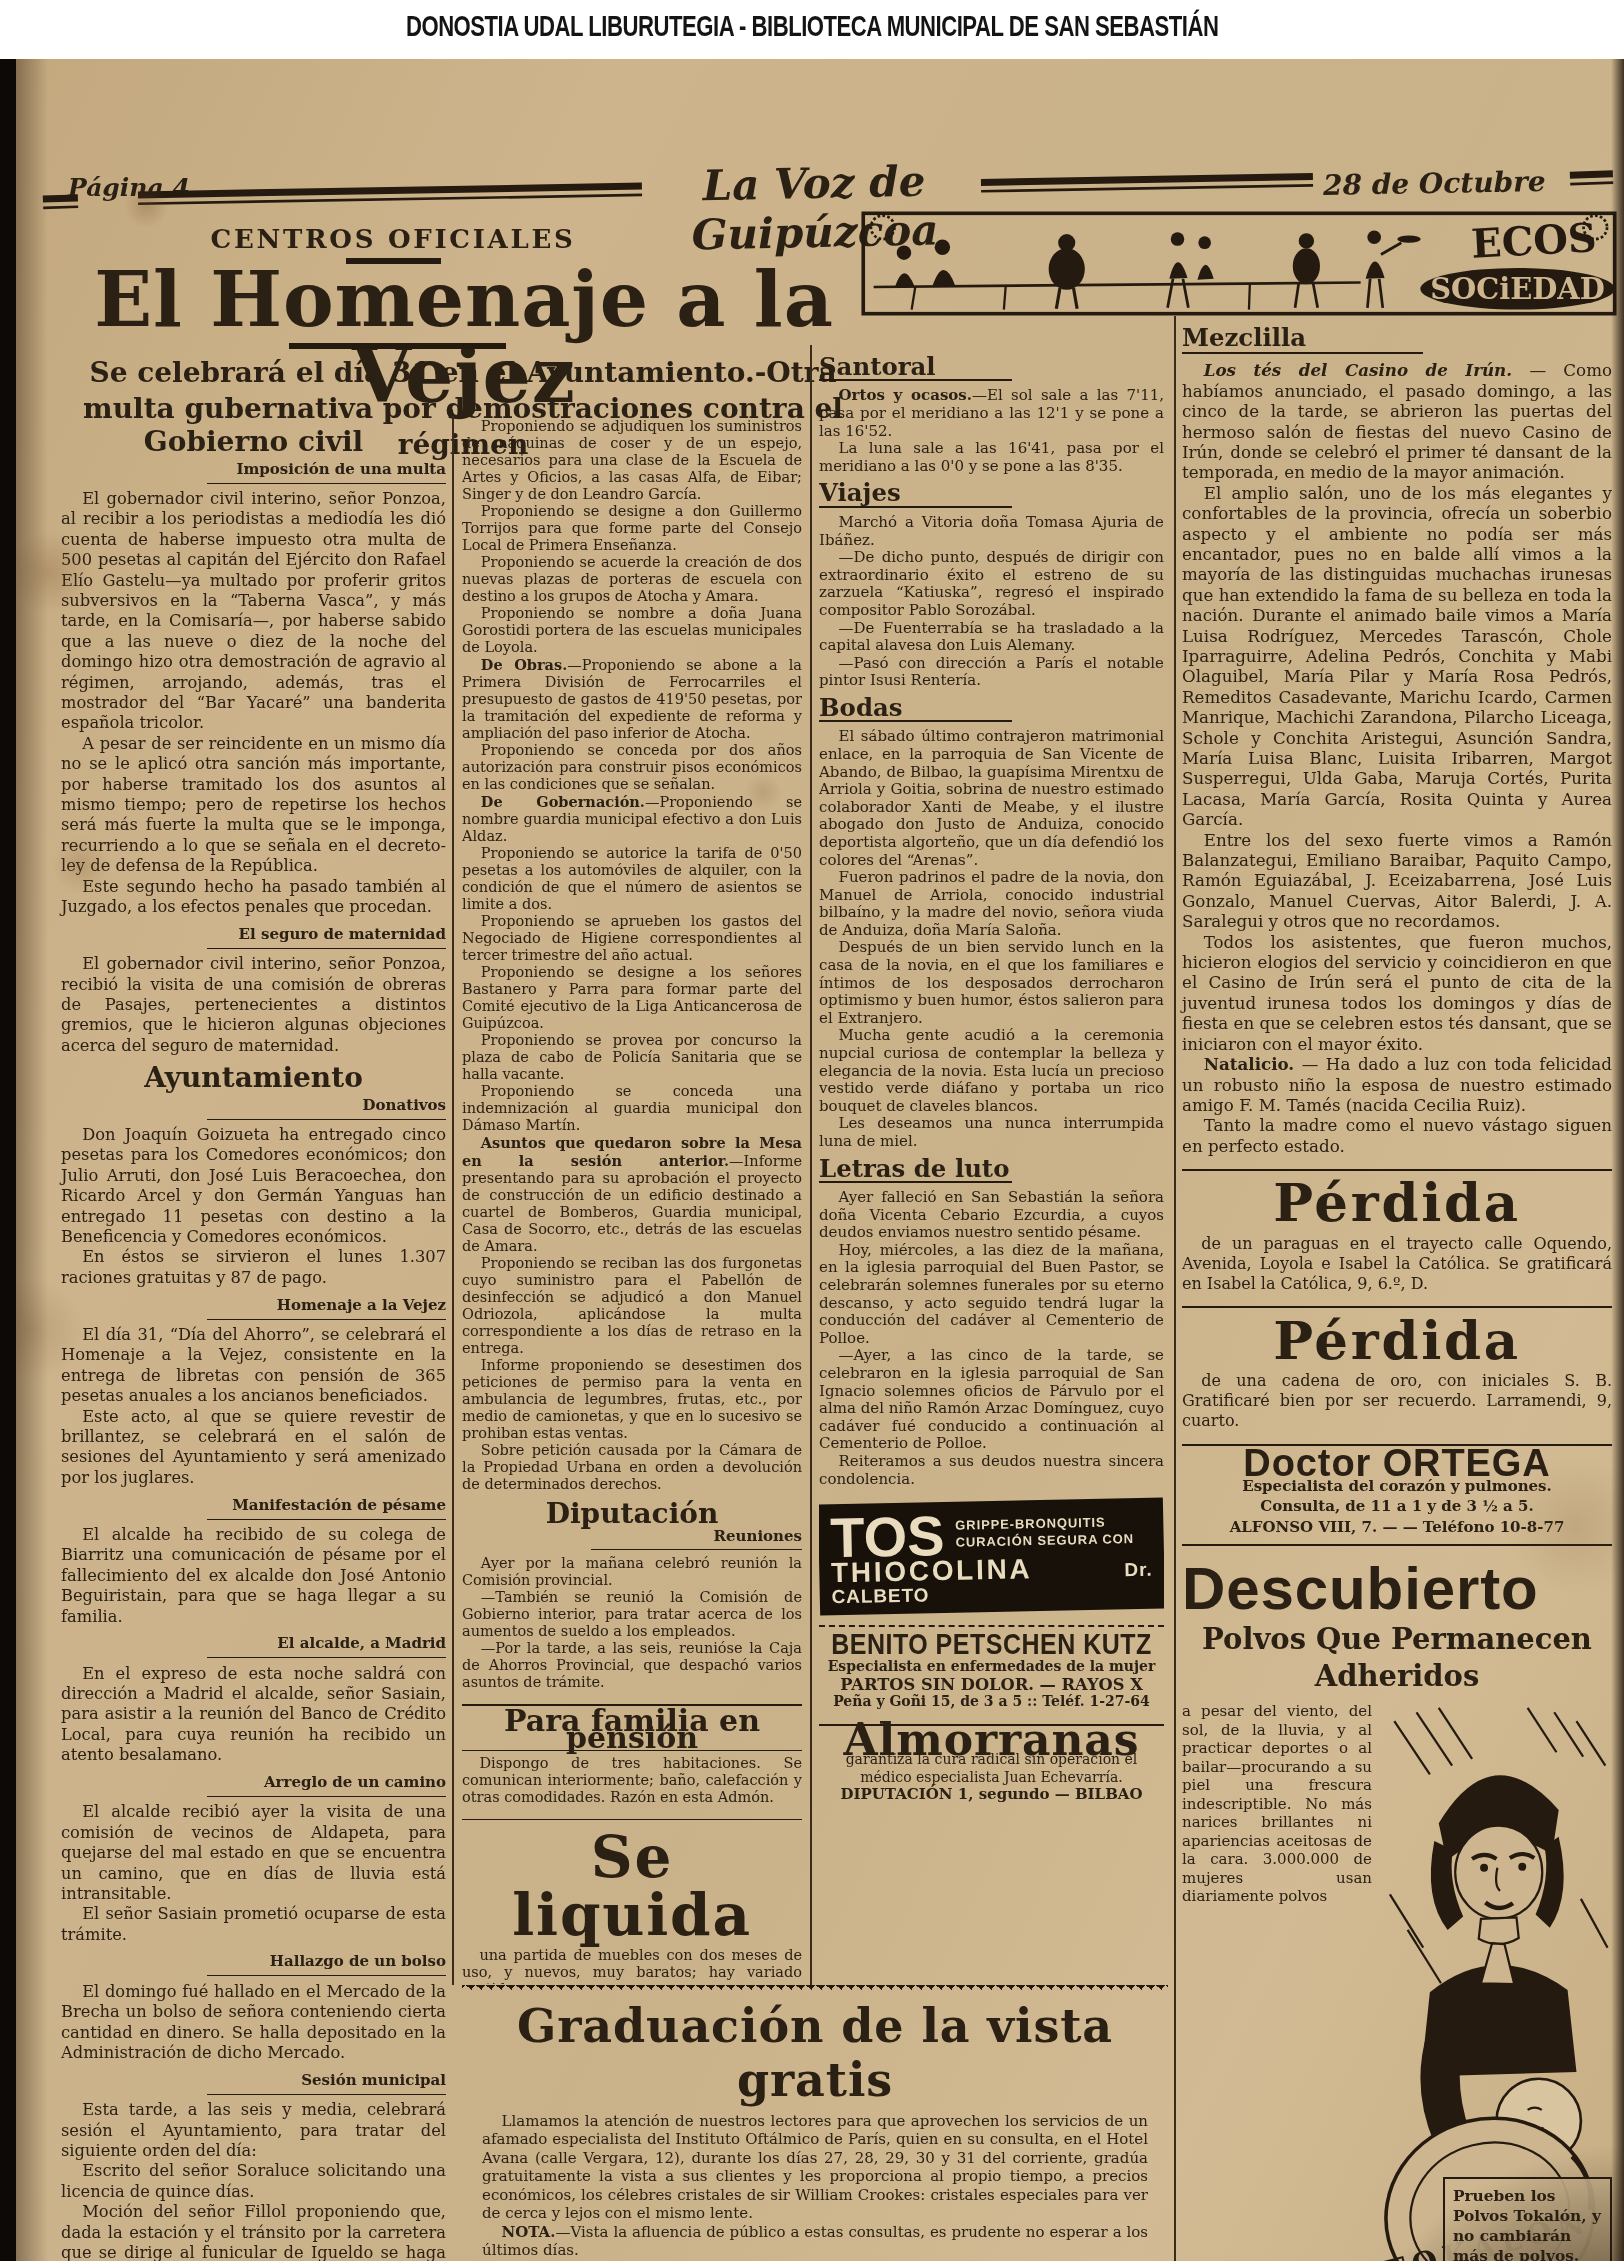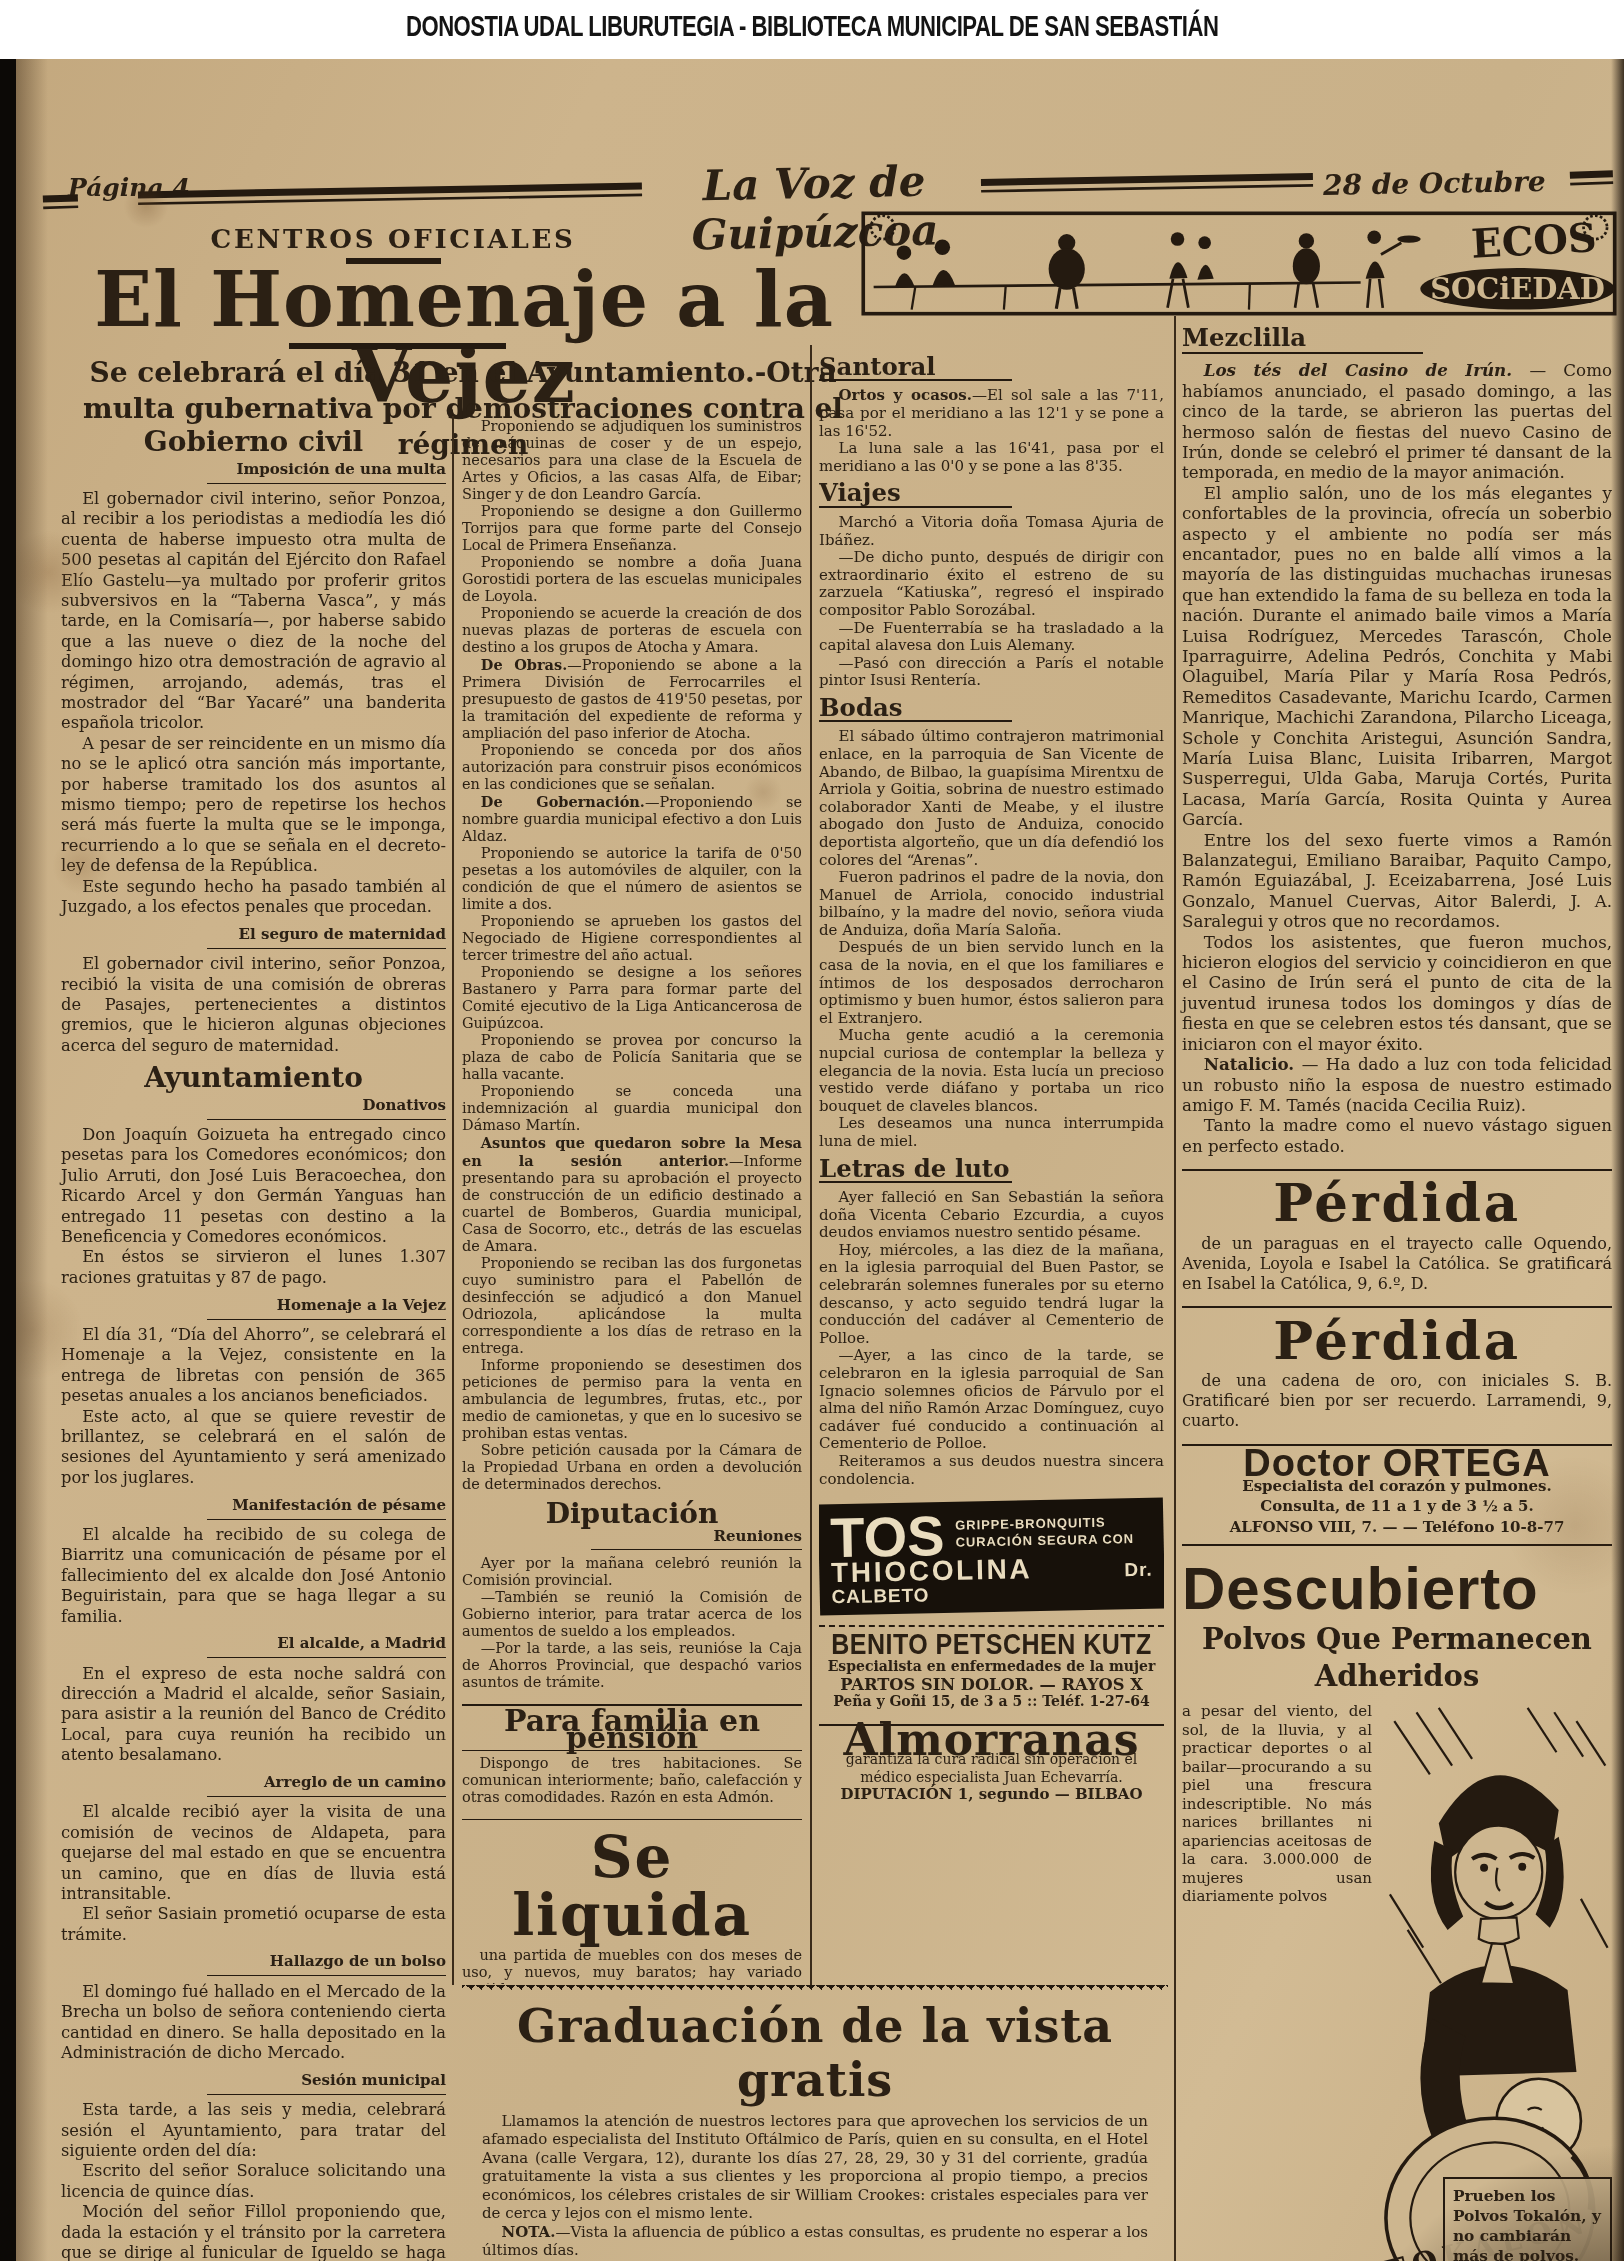--- a/index.html
+++ b/index.html
@@ -202,22 +202,22 @@
           <p class="blk-p">Esta tarde, a las seis y media, celebrará sesión el Ayuntamiento, para tratar del siguiente orden del día:</p>
           <p class="blk-p">Escrito del señor Soraluce solicitando una licencia de quince días.</p>
           <p class="blk-p">Moción del señor Fillol proponiendo que, dada la estación y el tránsito por la carretera que se dirige al funicular de Igueldo se haga con la debida seguridad, se quite una casita existente en uno de los ángulos de la cárcel de Ondarreta.</p>
         </div>
     </div>
 
     <div class="col col2">
       <div>
           <p class="blk-p">Proponiendo se adjudiquen los suministros de máquinas de coser y de un espejo, necesarios para una clase de la Escuela de Artes y Oficios, a las casas Alfa, de Eibar; Singer y de don Leandro García.</p>
           <p class="blk-p">Proponiendo se designe a don Guillermo Torrijos para que forme parte del Consejo Local de Primera Enseñanza.</p>
+          <p class="blk-p">Proponiendo se acuerde la creación de dos nuevas plazas de porteras de escuela con destino a los grupos de Atocha y Amara.</p>
           <p class="blk-p">Proponiendo se nombre a doña Juana Gorostidi portera de las escuelas municipales de Loyola.</p>
-          <p class="blk-p">Proponiendo se acuerde la creación de dos nuevas plazas de porteras de escuela con destino a los grupos de Atocha y Amara.</p>
           <p class="blk-p"><strong>De Obras.</strong>—Proponiendo se abone a la Primera División de Ferrocarriles el presupuesto de gastos de 419'50 pesetas, por la tramitación del expediente de reforma y ampliación del paso inferior de Atocha.</p>
           <p class="blk-p">Proponiendo se conceda por dos años autorización para construir pisos económicos en las condiciones que se señalan.</p>
           <p class="blk-p"><strong>De Gobernación.</strong>—Proponiendo se nombre guardia municipal efectivo a don Luis Aldaz.</p>
           <p class="blk-p">Proponiendo se autorice la tarifa de 0'50 pesetas a los automóviles de alquiler, con la condición de que el número de asientos se limite a dos.</p>
           <p class="blk-p">Proponiendo se aprueben los gastos del Negociado de Higiene correspondientes al tercer trimestre del año actual.</p>
           <p class="blk-p">Proponiendo se designe a los señores Bastanero y Parra para formar parte del Comité ejecutivo de la Liga Anticancerosa de Guipúzcoa.</p>
           <p class="blk-p">Proponiendo se provea por concurso la plaza de cabo de Policía Sanitaria que se halla vacante.</p>
           <p class="blk-p">Proponiendo se conceda una indemnización al guardia municipal don Dámaso Martín.</p>
           <p class="blk-p"><strong>Asuntos que quedaron sobre la Mesa en la sesión anterior.</strong>—Informe presentando para su aprobación el proyecto de construcción de un edificio destinado a cuartel de Bomberos, Guardia municipal, Casa de Socorro, etc., detrás de las escuelas de Amara.</p>
           <p class="blk-p">Proponiendo se reciban las dos furgonetas cuyo suministro para el Pabellón de desinfección se adjudicó a don Manuel Odriozola, aplicándose la multa correspondiente a los días de retraso en la entrega.</p>

